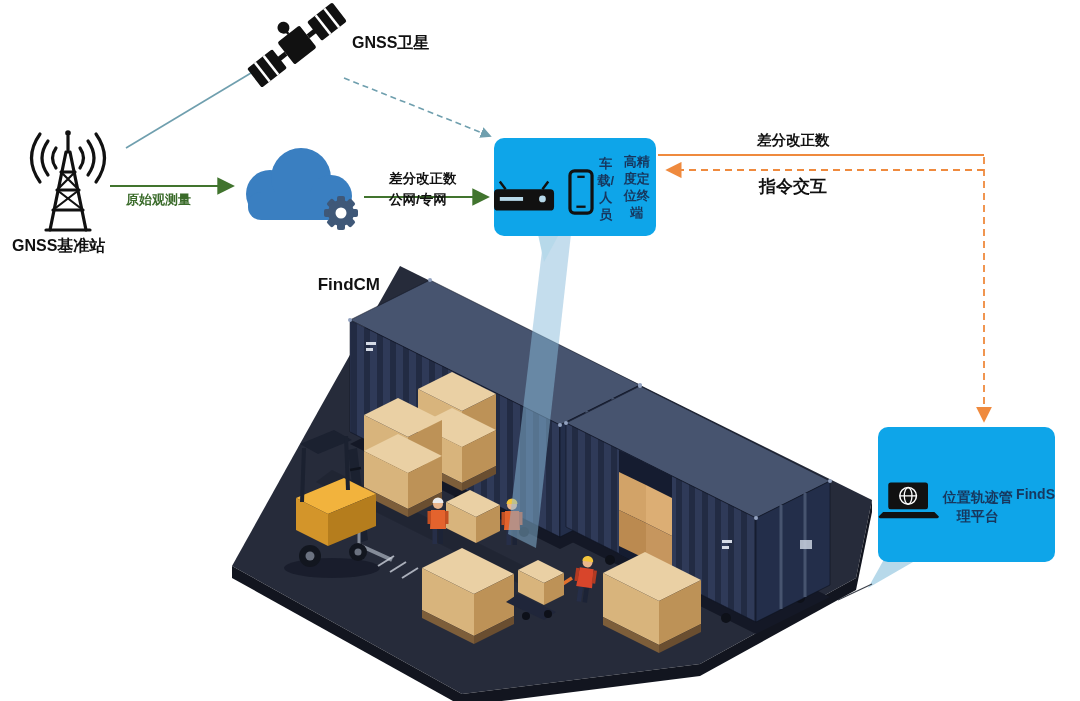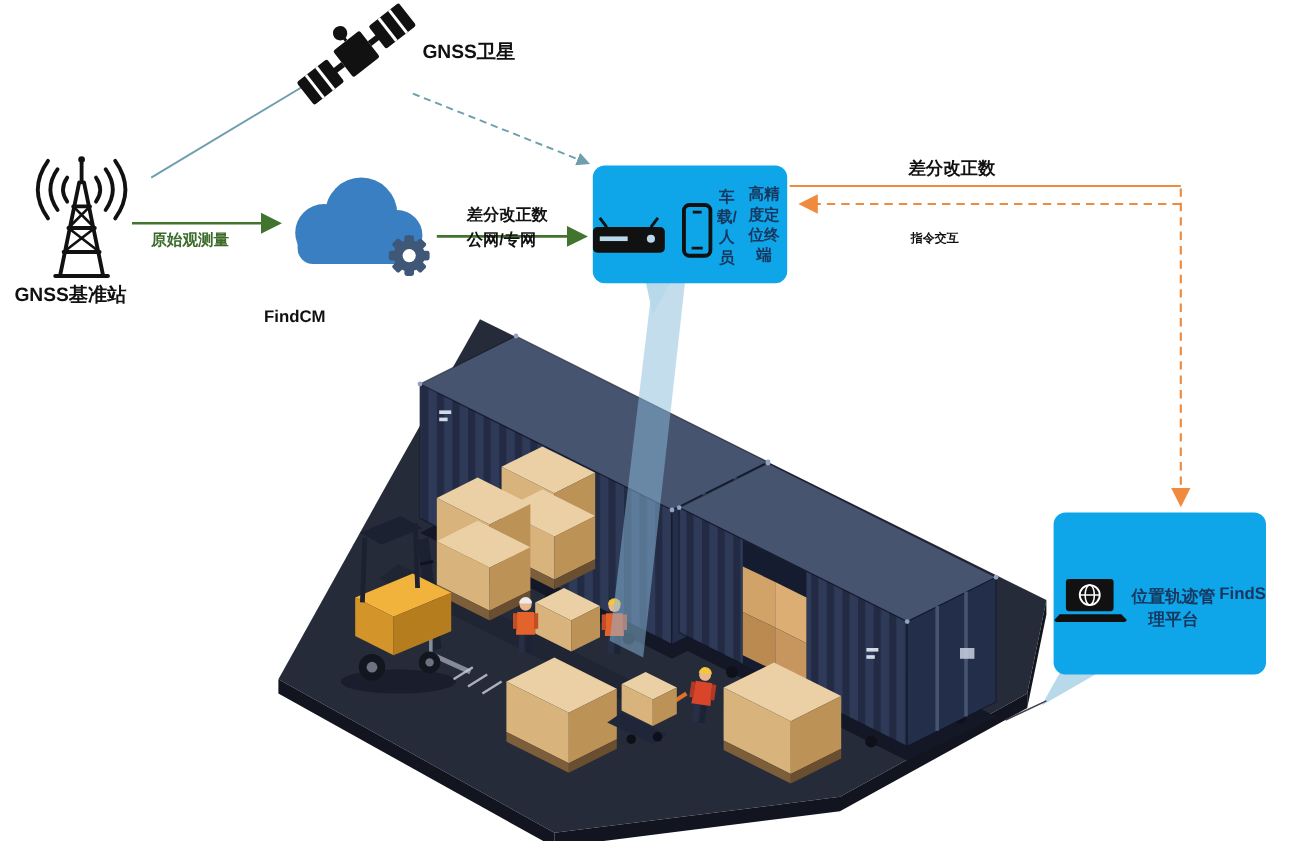--- a/index.html
+++ b/index.html
@@ -272,29 +272,29 @@
       </g>
     </g>
   </svg>
 
   <div class="lbl" style="left:352px;top:33px;font-size:16px">GNSS卫星</div>
 
   <div class="lbl" style="left:12px;top:236px;width:112px;text-align:left;font-size:16px">GNSS基准站</div>
 
   <div class="lbl green-lbl" style="left:126px;top:191px">原始观测量</div>
 
-  <div class="lbl" style="left:220px;top:255px;width:160px;text-align:left;font-size:14px">FindCM</div>
+  <div class="lbl" style="left:220px;top:275px;width:160px;text-align:right;font-size:17px">FindCM</div>
 
   <div class="lbl" style="left:389px;top:168px;font-size:13.5px;line-height:21px">
     <span style="display:block">差分改正数</span>
     <span style="display:block">公网/专网</span>
   </div>
 
   <div class="lbl" style="left:757px;top:131px;font-size:14.5px">差分改正数</div>
-  <div class="lbl" style="left:759px;top:192px;font-size:10px">指令交互</div>
+  <div class="lbl" style="left:759px;top:175px;font-size:17px">指令交互</div>
 
   <div class="card" style="left:494px;top:138px;width:162px;height:98px">
     <div class="icon-row">
       <svg width="62" height="36" viewBox="0 0 64 36">
         <line x1="12" y1="10" x2="6" y2="2" stroke="#111" stroke-width="2.5"></line>
         <line x1="50" y1="10" x2="56" y2="2" stroke="#111" stroke-width="2.5"></line>
         <rect x="0" y="10" width="62" height="22" rx="4" fill="#111"></rect>
         <rect x="6" y="18" width="24" height="4" fill="#b7d9ea"></rect>
         <circle cx="50" cy="20" r="3.5" fill="#b7d9ea"></circle>
       </svg>

